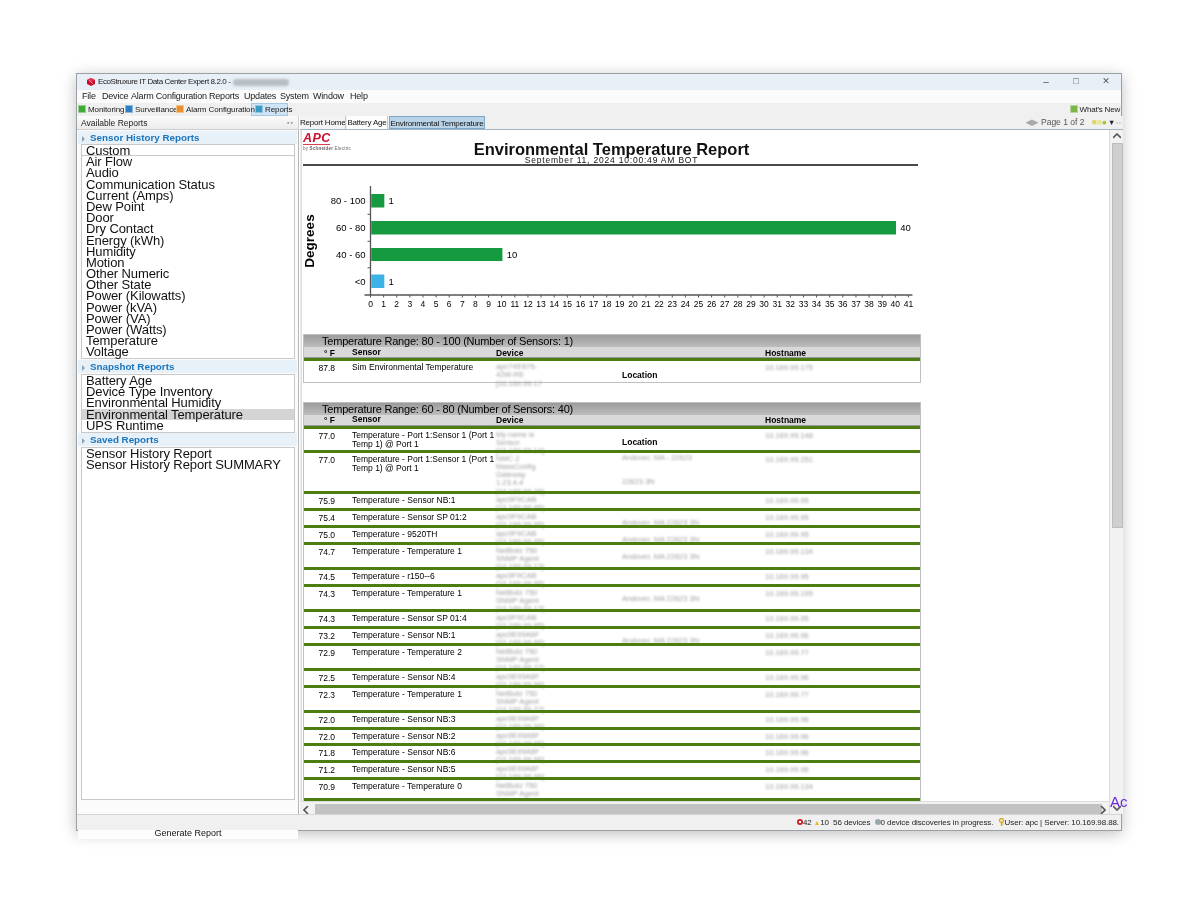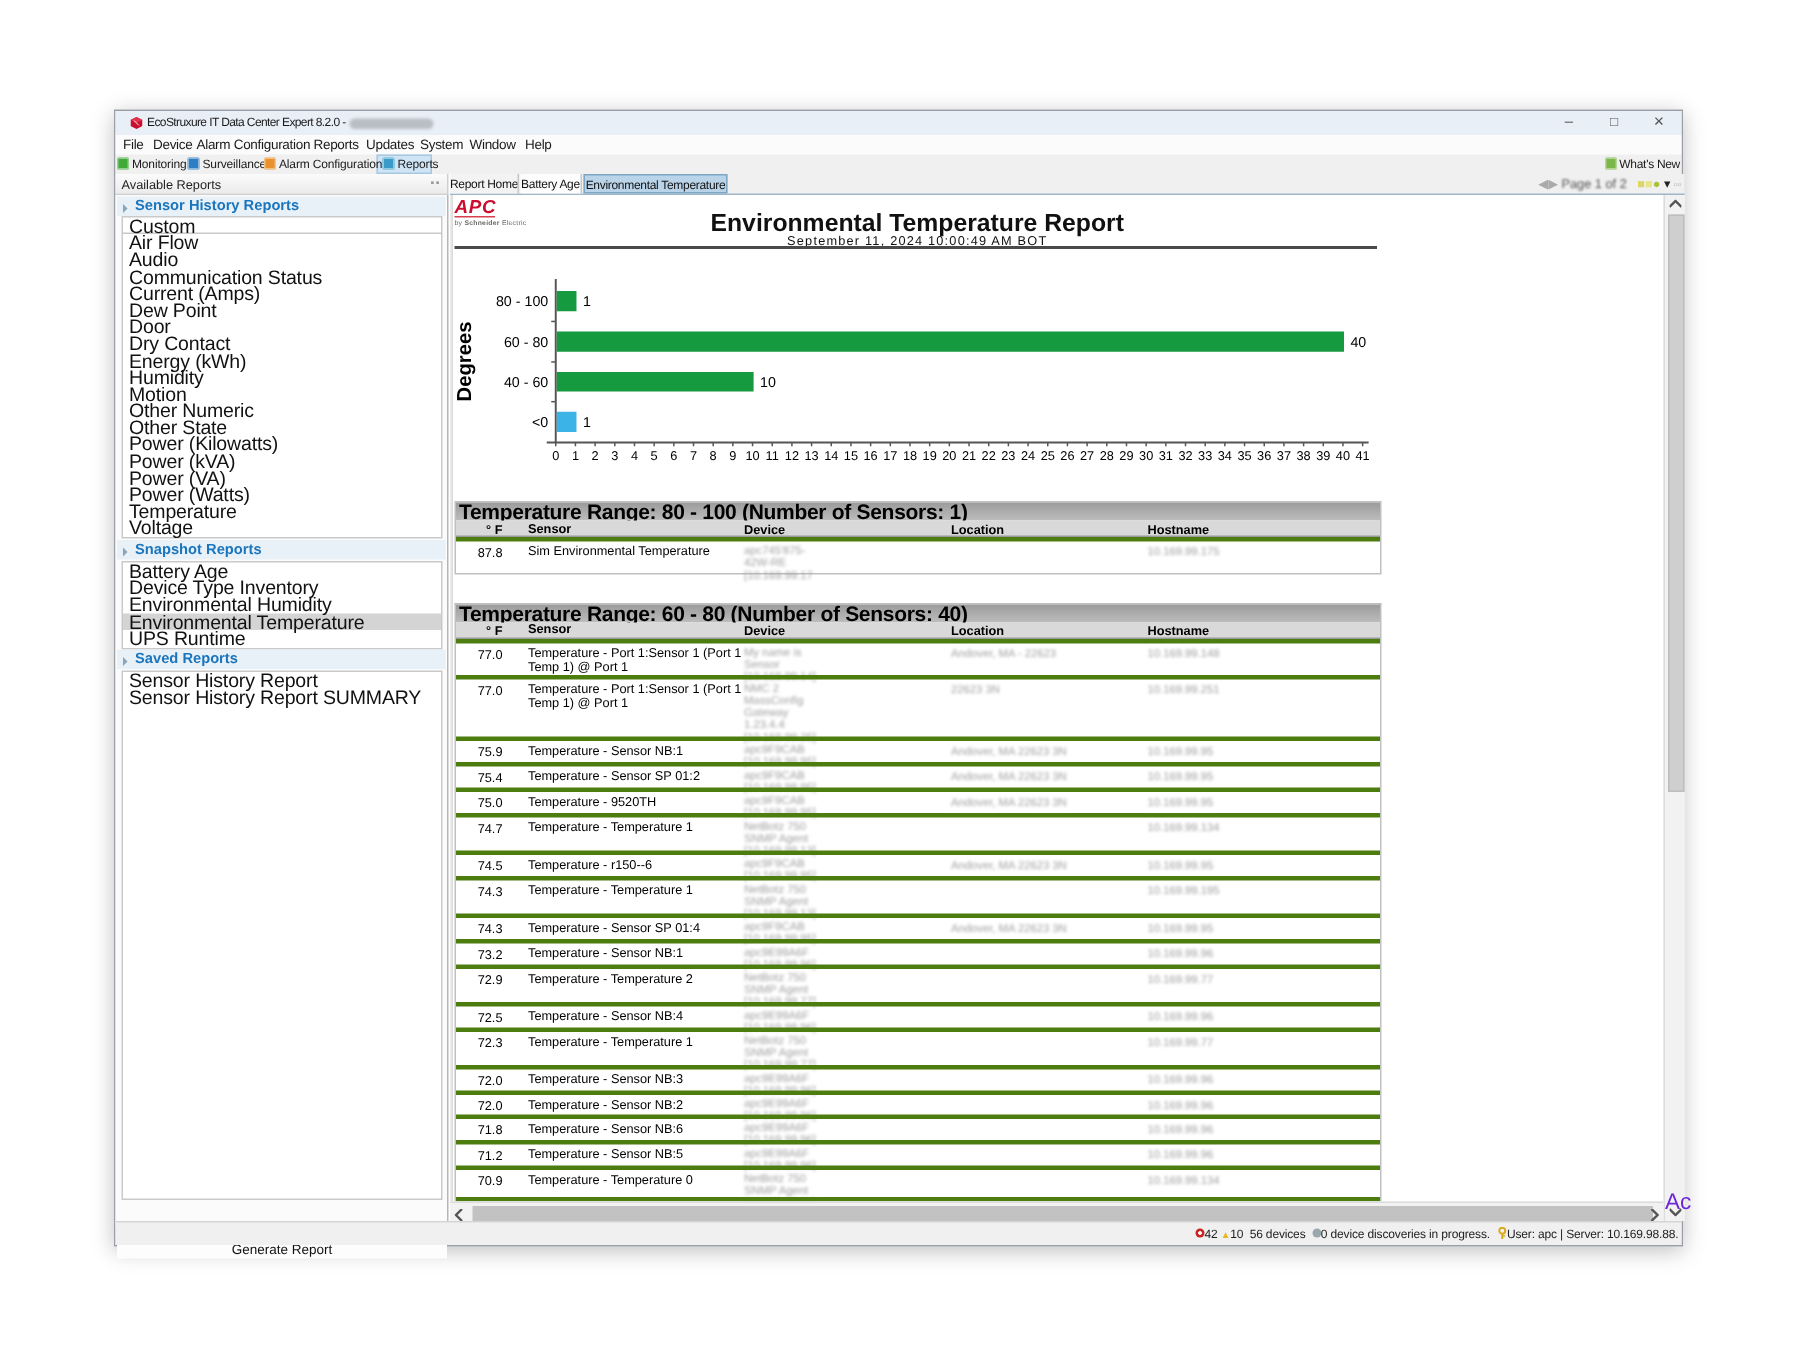--- a/index.html
+++ b/index.html
@@ -45,30 +45,30 @@
 
 #apc { position:absolute; left:3px; top:2.5px; }
 #apc .a { font-size:12.5px; font-weight:bold; font-style:italic; color:#cb0e2f; line-height:10px; letter-spacing:0.5px; }
 #apc .u { height:1px; background:#d8404f; margin-top:1px; width:27px; }
 #apc .s { font-size:4.5px; color:#666; margin-top:1.5px; white-space:nowrap; letter-spacing:0.2px; }
 #rtitle { position:absolute; left:0; top:10px; width:623px; text-align:center; font-size:16.5px; font-weight:bold; color:#111; }
 #rsub { position:absolute; left:0; top:24.5px; width:623px; text-align:center; font-size:8.5px; letter-spacing:0.8px; color:#111; }
 #rhr { position:absolute; left:3px; top:34px; width:615px; height:2.2px; background:#4a4a4a; }
 
 .tbl { position:absolute; left:3px; width:618px; border:1px solid #c0c0c0; background:#fff; }
-.tblhead { height:12px; background:linear-gradient(#9b9b9b,#bdbdbd); font-size:14px; font-weight:bold; color:#000; padding-left:2px; line-height:12px; letter-spacing:-0.2px; }
+.tblhead { height:12px; background:linear-gradient(#9b9b9b,#bdbdbd); font-size:11px; font-weight:normal; color:#000; padding-left:18px; line-height:12px; letter-spacing:-0.2px; }
 .colhead { position:relative; height:11px; background:#d9d9d9; border-bottom:1px solid #999; font-size:8.5px; font-weight:bold; color:#000; }
 .colhead span, .row span { position:absolute; top:0.5px; }
 .row { position:relative; border-top:3px solid #4d7c0f; font-size:8.5px; color:#000; }
 .row:first-of-type { border-top:none; }
 .row span { top:2px; }
 .cF { left:0px; width:31px; text-align:right; }
 .cS { left:48px; width:144px; line-height:9.3px; }
 .cD { left:192px; width:125px; }
-.cL { left:330px; width:135px; }
+.cL { left:318px; width:135px;margin-top:22px; }
 .cH { left:461px; width:135px; }
 .blur { color:#a0a0a0; filter:blur(1.1px); font-size:7.5px; line-height:8.3px; }
 .blur2 { color:#a0a0a0; filter:blur(1.1px); font-size:7.5px; }
 
 #statusbar { position:absolute; left:0; top:740px; width:100%; height:16px; background:#f0f0f0; border-top:1px solid #d5d5d5; font-size:8px; letter-spacing:-0.1px; color:#222; }
 #statusbar .txt { position:absolute; right:2px; top:2.5px; }
 .sic { display:inline-block; border-radius:50%; width:6px; height:6px; vertical-align:-0.5px; }
 </style>
 </head>
 <body>

